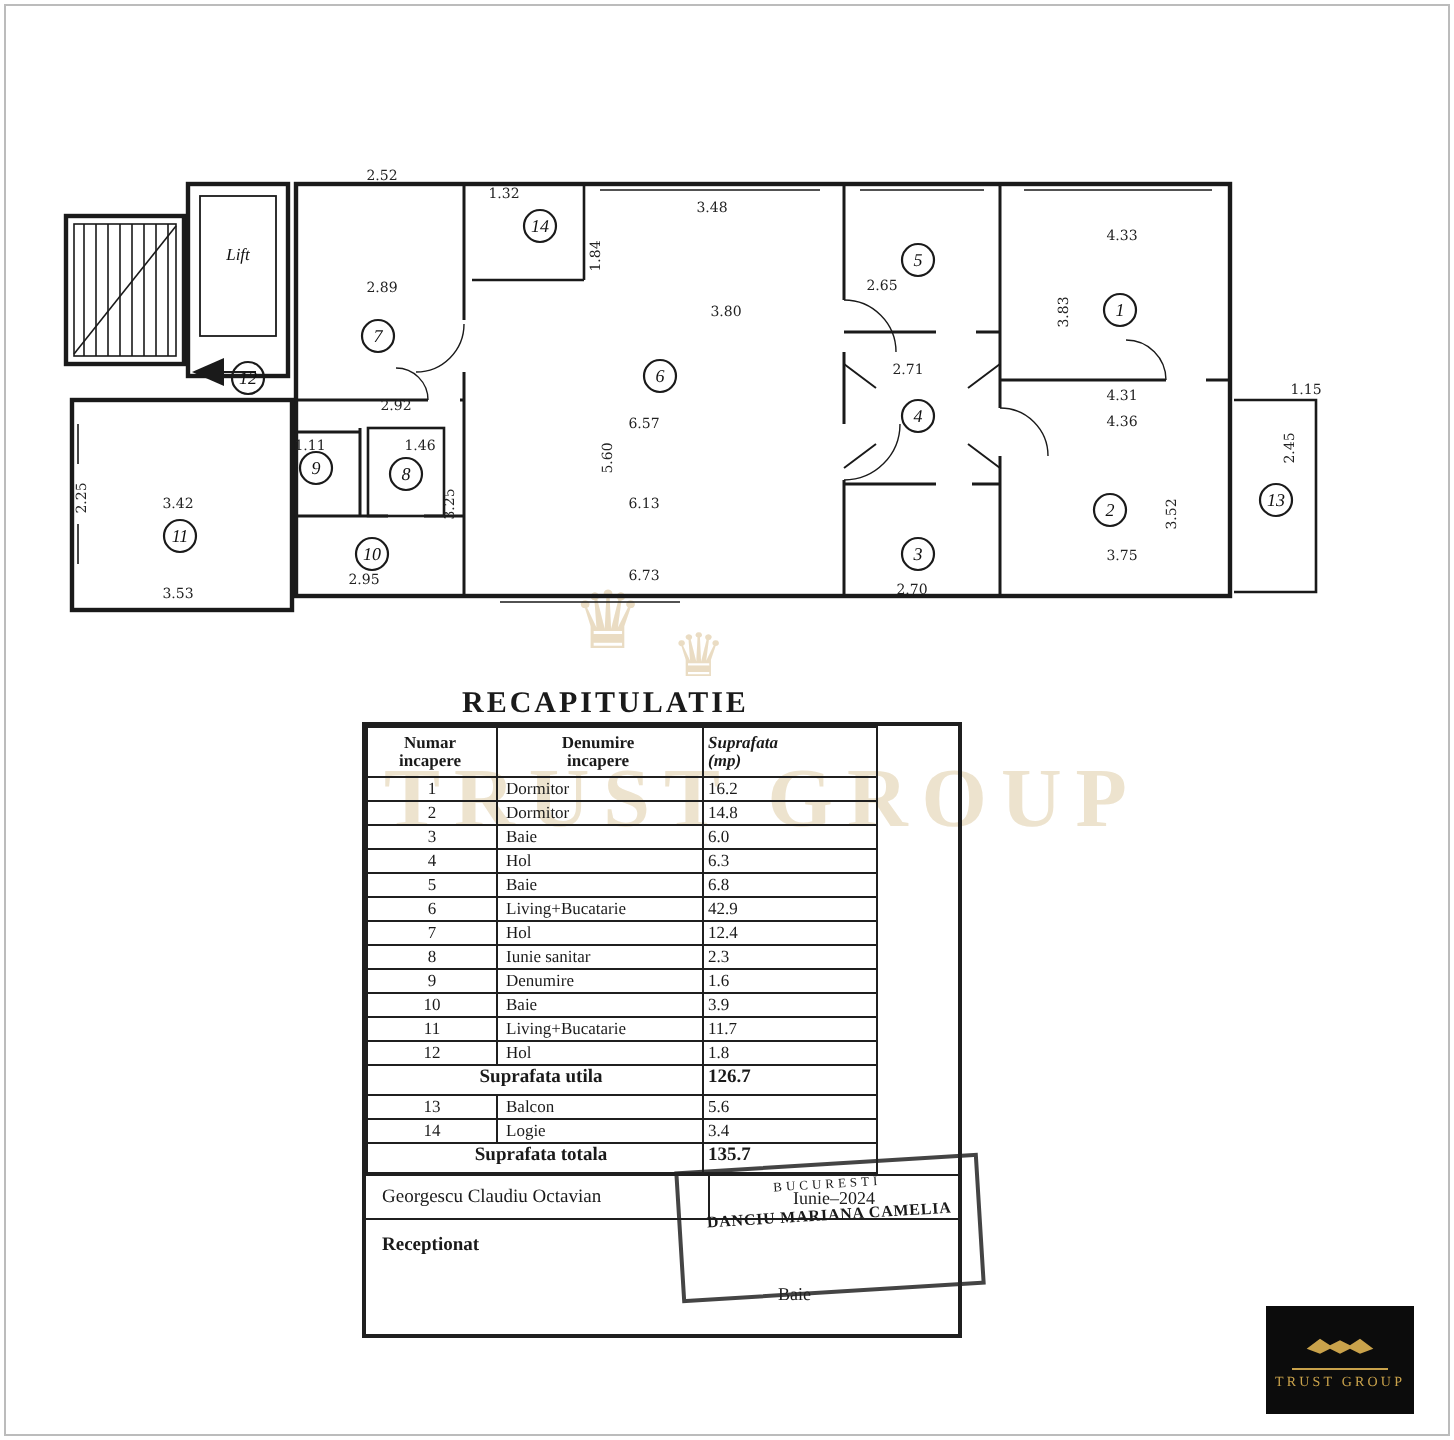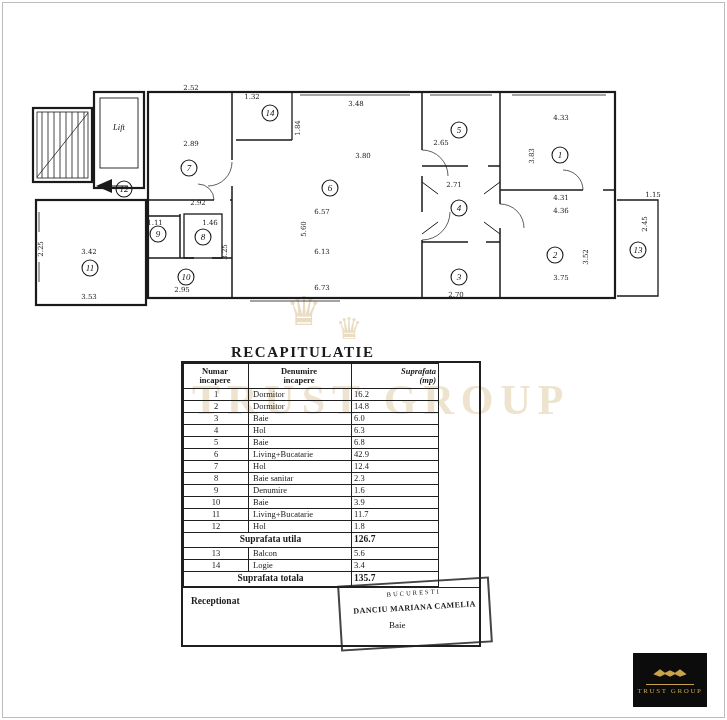--- a/index.html
+++ b/index.html
@@ -20,21 +20,21 @@
   
   .recap-title{position:absolute;left:231px;top:344px;z-index:2;font-size:15px;font-weight:bold;
                letter-spacing:1.5px;border-bottom:1px solid #1f1f1f;padding-bottom:1px;}
   .recap{position:absolute;left:181px;top:361px;width:296px;z-index:2;border:2px solid #1f1f1f;}
   table.rt{border-collapse:collapse;}
   .rt td{border:1px solid #1f1f1f;font-size:8.5px;line-height:1.05;padding:0 2px;height:11px;
          vertical-align:middle;}
   .rt .w1{width:60px;text-align:center;margin-top:28px;}
   .rt .w2{width:96px;text-align:left;padding-left:4px;margin-top:32px;}
   .rt .w3{width:82px;text-align:left;}
-  .rt .hdr td{height:24px;font-weight:bold;text-align:right;}
+  .rt .hdr td{height:24px;font-weight:bold;text-align:left;}
   .rt .hdr .w2,.rt .hdr .w1{text-align:center;padding-left:0;}
   .rt .hdr .mp{font-style:italic;}
   .rt tr.total td{font-weight:bold;font-size:9.5px;height:14px;}
   .rt td.tlabel{padding-left:8px;text-align:center;}
 
   .sig-row{display:flex;border-top:1px solid #1f1f1f;height:21px;align-items:center;}
   .sig-name{width:163px;padding-left:8px;font-size:9.5px;}
   .sig-date{flex:1;border-left:1px solid #1f1f1f;text-align:center;font-size:9px;height:100%;
             display:flex;align-items:center;justify-content:center;}
   .rec-row{border-top:1px solid #1f1f1f;height:57px;position:relative;}
@@ -263,21 +263,21 @@
           <td class="w2">Living+Bucatarie</td>
           <td class="w3">42.9</td>
         </tr>
     <tr>
           <td class="w1">7</td>
           <td class="w2">Hol</td>
           <td class="w3">12.4</td>
         </tr>
     <tr>
           <td class="w1">8</td>
-          <td class="w2">Baie sanitar</td>
+          <td class="w2">Iunie sanitar</td>
           <td class="w3">2.3</td>
         </tr>
     <tr>
           <td class="w1">9</td>
           <td class="w2">Denumire</td>
           <td class="w3">1.6</td>
         </tr>
     <tr>
           <td class="w1">10</td>
           <td class="w2">Baie</td>
@@ -307,20 +307,24 @@
           <td class="w2">Logie</td>
           <td class="w3">3.4</td>
         </tr>
     <tr class="total">
           <td class="tlabel" colspan="2">Suprafata totala</td>
           <td class="w3">135.7</td>
         </tr>
   </tbody>
     </table>
 
+  <div class="sig-row">
+    <div class="sig-name">Georgescu Claudiu Octavian</div>
+    <div class="sig-date">Iunie–2024</div>
+  </div>
 
   <div class="rec-row">
     <span class="rec-label">Receptionat</span>
     <span class="data-label">Baie</span>
   </div>
 
   <div class="stamp">
     <div class="stamp-city">BUCURESTI</div>
     <div class="stamp-name">DANCIU MARIANA CAMELIA</div>
   </div>

